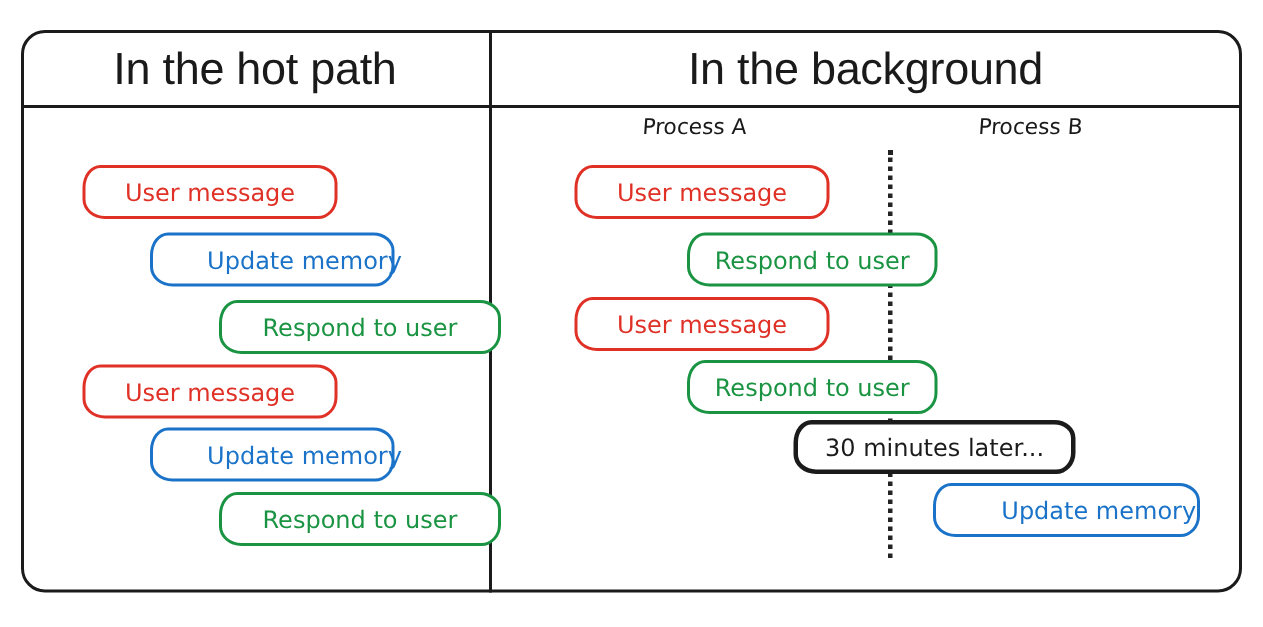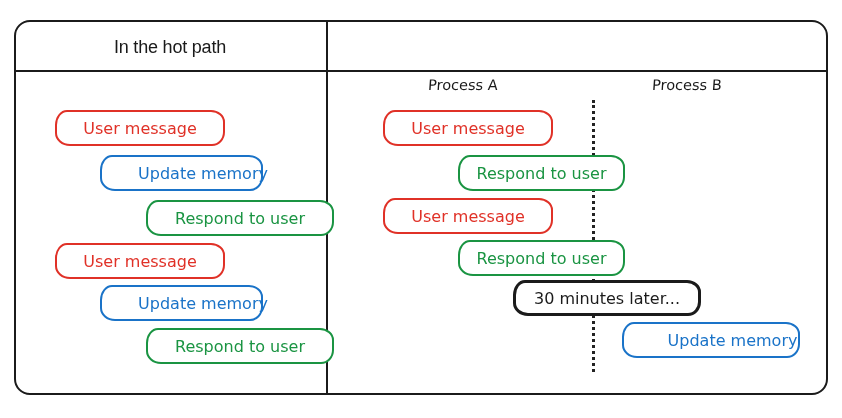--- a/index.html
+++ b/index.html
@@ -54,21 +54,21 @@
     border-left: 2.2px solid #1b1b1b;
   }
 
   
   .panel-title {
     position: absolute;
     top: 30px;
     height: 34px;
     line-height: 34px;
     text-align: center;
-    font-size: 18px;
+    font-size: 30px;
     color: #1a1a1a;
     font-family: "Liberation Sans", sans-serif;
     letter-spacing: -0.2px;
     white-space: nowrap;
   }
   #title-hot  { left: 16px;  width: 308px; }
   #title-bg   { left: 328px; width: 498px; }
 
   
   .proc-label {
@@ -127,35 +127,36 @@
 <body>
 
 <div id="canvas">
 
   <div class="frame"></div>
   <div class="header-rule"></div>
   <div class="col-divider"></div>
 
   <div class="panel-title" id="title-hot">In the hot path</div>
 
+  <div class="panel-title" id="title-bg">In the background</div>
 
   <div class="proc-label" id="proc-a">Process A</div>
 
   <div class="proc-label" id="proc-b">Process B</div>
 
   <div class="dotted-sep"></div>
 
   <div id="nodes-layer">
       <div class="node red" style="left: 55px; top: 110px; width: 170px;">User message</div>
       <div class="node blue" style="left: 100px; top: 155px; width: 163px;">Update memory</div>
       <div class="node green" style="left: 100px; top: 200px; width: 188px;">Respond to user</div>
       <div class="node red" style="left: 55px; top: 243px; width: 170px;">User message</div>
       <div class="node blue" style="left: 100px; top: 285px; width: 163px;">Update memory</div>
       <div class="node green" style="left: 100px; top: 328px; width: 188px;">Respond to user</div>
       <div class="node red" style="left: 383px; top: 110px; width: 170px;">User message</div>
       <div class="node green" style="left: 412px; top: 155px; width: 167px;">Respond to user</div>
       <div class="node red" style="left: 383px; top: 198px; width: 170px;">User message</div>
       <div class="node green" style="left: 412px; top: 240px; width: 167px;">Respond to user</div>
-      <div class="node black" style="left: 513px; top: 280px; width: 188px;">30 minutes later...</div>
+      <div class="node black" style="left: 529px; top: 280px; width: 188px;">30 minutes later...</div>
       <div class="node blue" style="left: 622px; top: 322px; width: 178px;">Update memory</div>
     </div>
 
 </div>
 
 </body></html>

